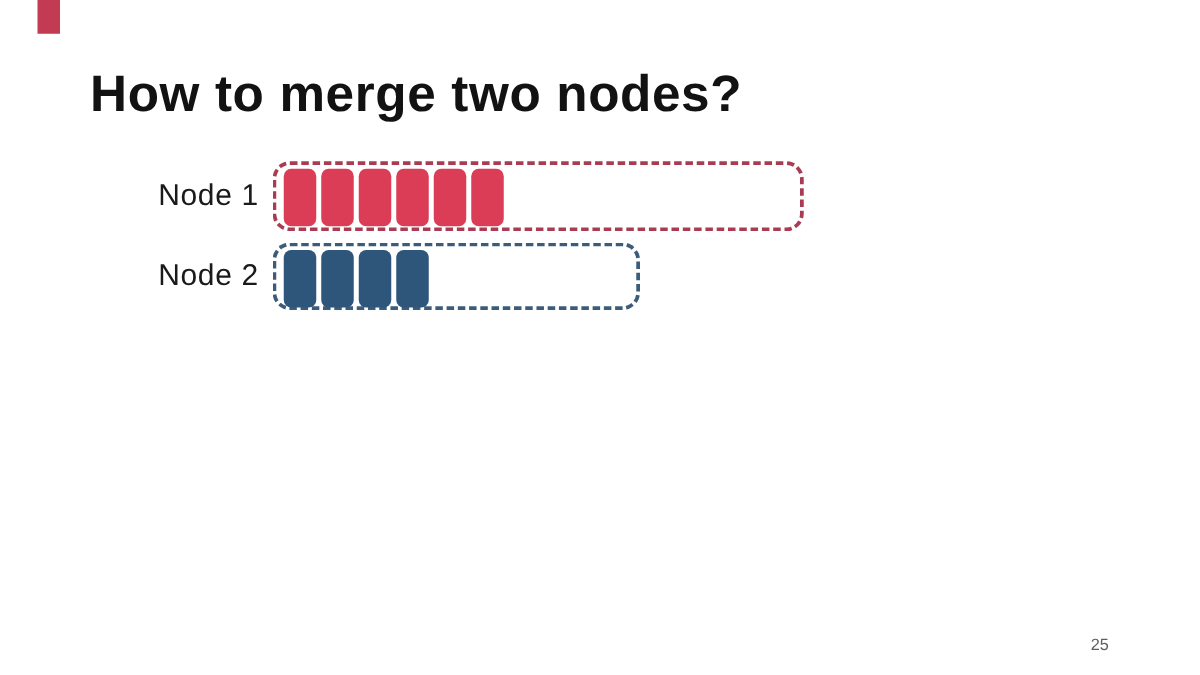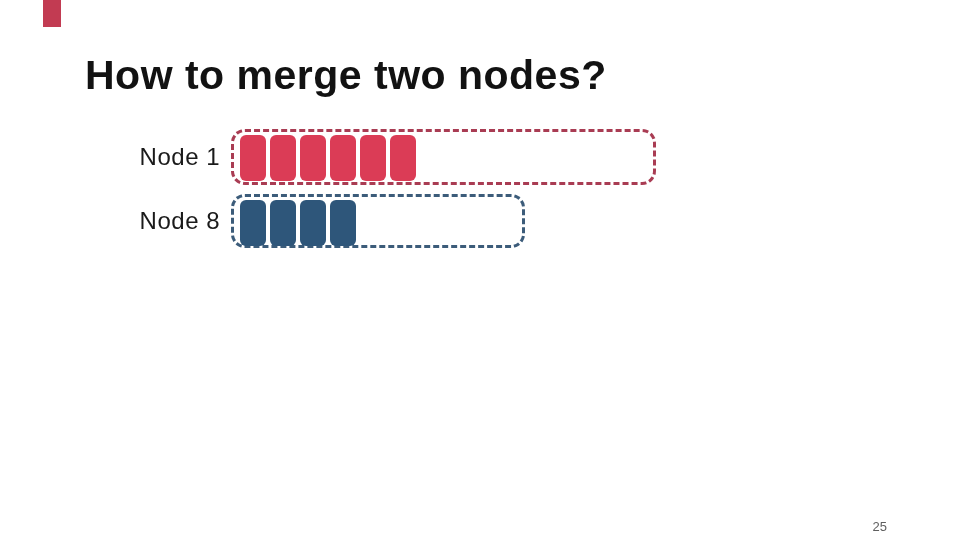--- a/index.html
+++ b/index.html
@@ -7,21 +7,20 @@
   body {
     font-family: "Liberation Sans", sans-serif;
     background: #ffffff;
     position: relative;
     overflow: hidden;
   }
   .slide {
     position: absolute;
     inset: 0;
     background: #ffffff;
-    margin-left: 13px;
   }
   .corner-tab {
     position: absolute;
     left: 30px;
     top: 0;
     width: 18px;
     height: 27px;
   }
   .title {
     position: absolute;
@@ -67,21 +66,21 @@
   }
   .block {
     width: 26px;
     height: 46px;
     border-radius: 6px;
     flex: 0 0 auto;
   }
   .page-number {
     position: absolute;
     right: 73px;
-    bottom: 6px;
+    bottom: 17px;
     font-size: 13px;
     color: #5f5f5f;
   }
 </style>
 </head>
 <body>
 
 <div class="slide">
 
   <div class="corner-tab" style="background: rgb(194, 59, 82);"></div>
@@ -96,21 +95,21 @@
           <div class="block" style="background: rgb(219, 60, 86);"></div>
           <div class="block" style="background: rgb(219, 60, 86);"></div>
           <div class="block" style="background: rgb(219, 60, 86);"></div>
           <div class="block" style="background: rgb(219, 60, 86);"></div>
           <div class="block" style="background: rgb(219, 60, 86);"></div>
         </div>
     </div>
   </div>
 
   <div class="node-row row-2">
-    <span class="node-label">Node 8</span>
+    <span class="node-label">Node 2</span>
     <div class="node-box" style="width: 294px; border-color: rgb(60, 92, 122);">
       <div class="blocks">
           <div class="block" style="background: rgb(46, 86, 122);"></div>
           <div class="block" style="background: rgb(46, 86, 122);"></div>
           <div class="block" style="background: rgb(46, 86, 122);"></div>
           <div class="block" style="background: rgb(46, 86, 122);"></div>
         </div>
     </div>
   </div>
 

